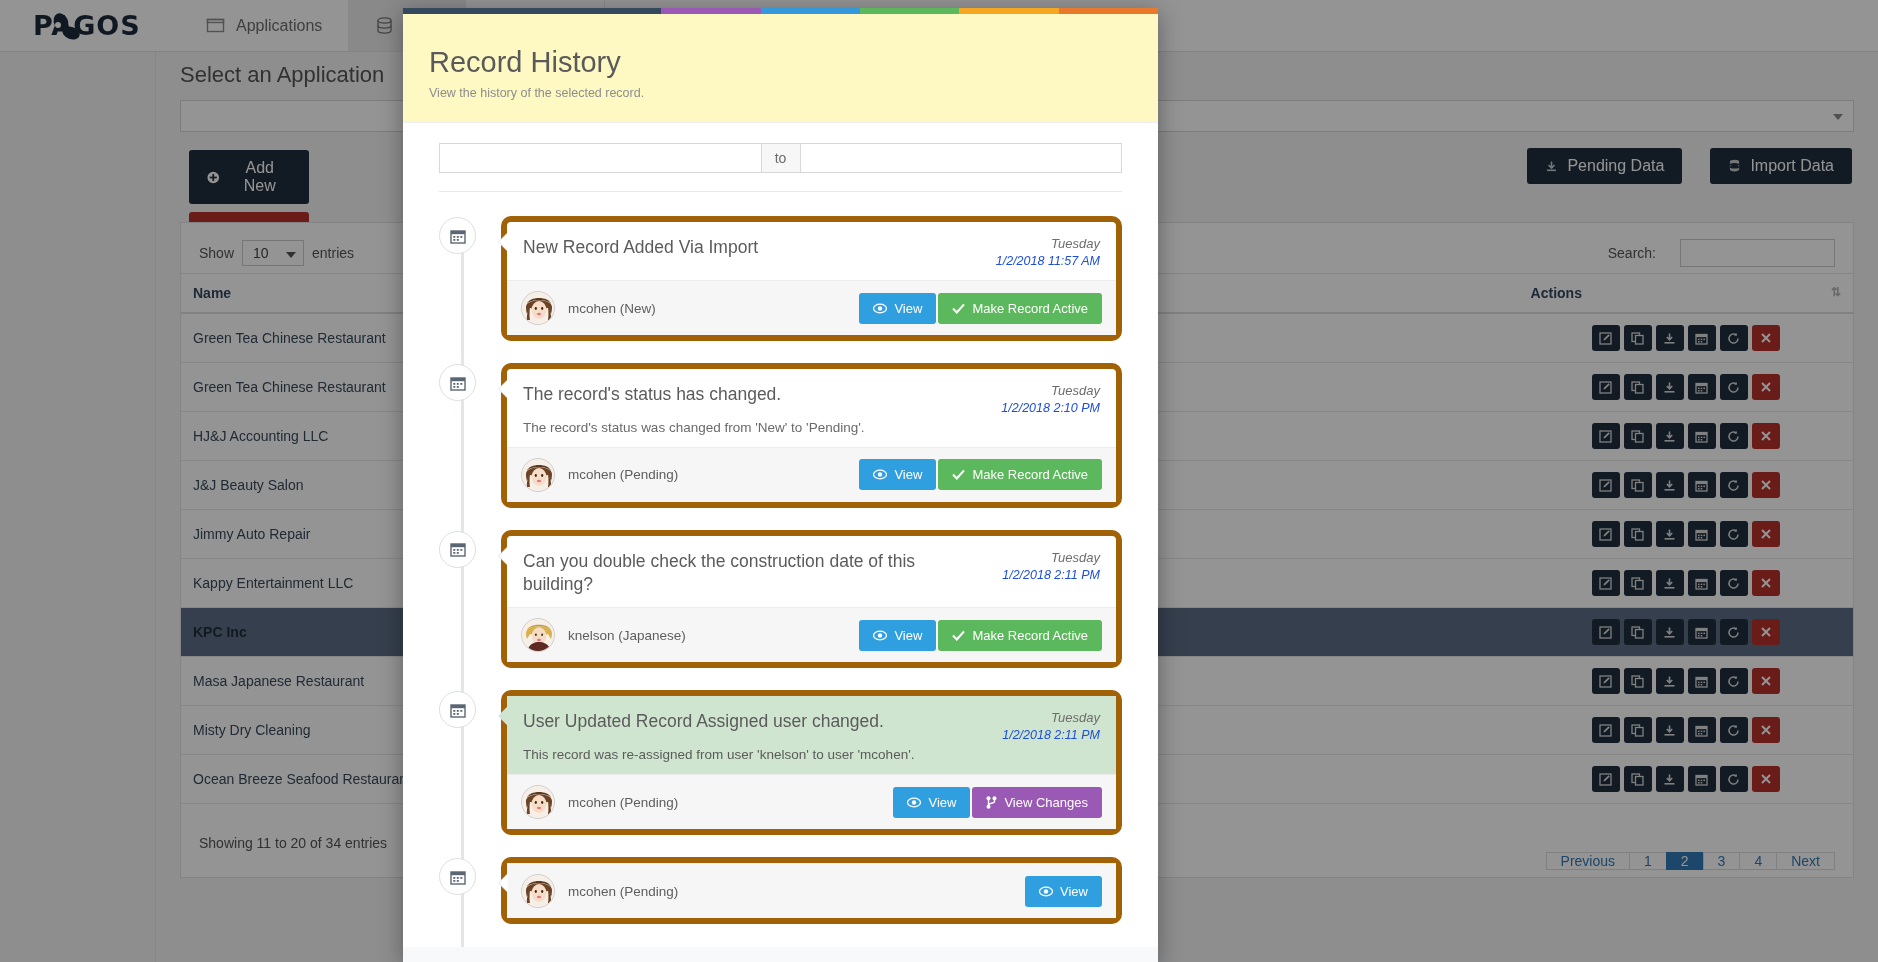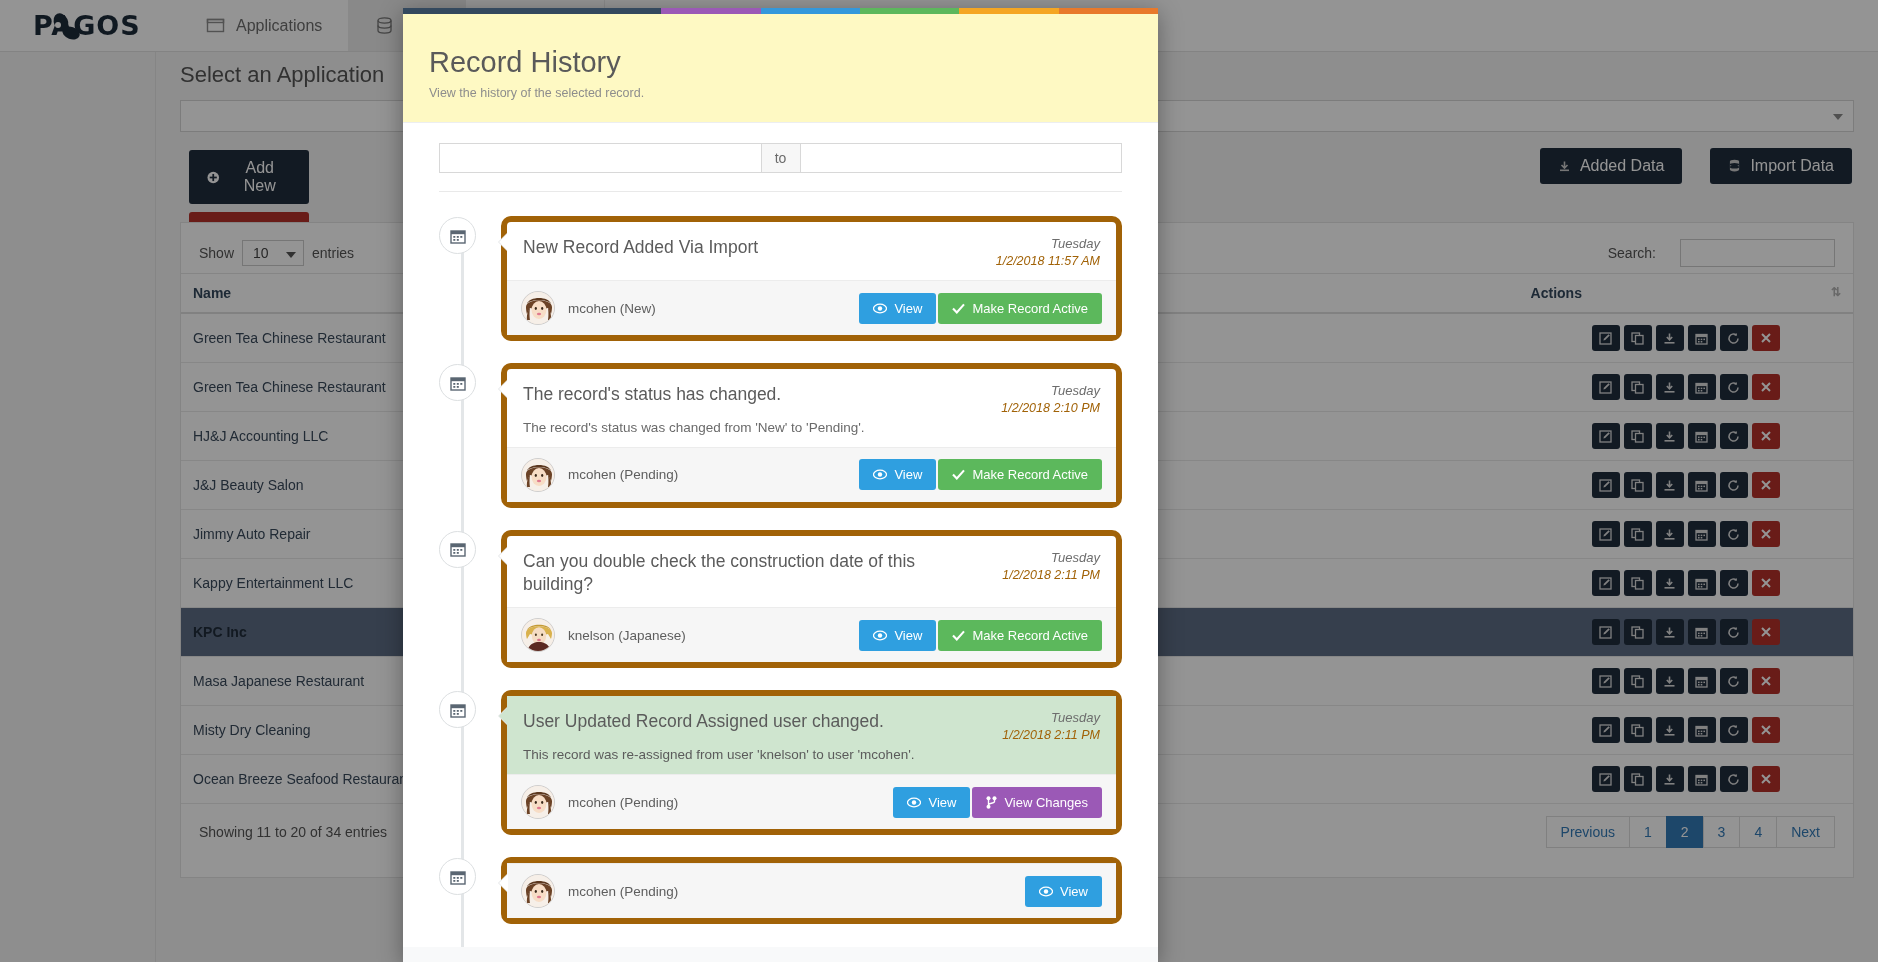--- a/index.html
+++ b/index.html
@@ -99,22 +99,22 @@
   .sort-ico { float: right; color: #b3b3b3; font-size: 12px; }
   .act-btns { display: flex; gap: 4px; justify-content: center; }
   .act-btn {
     width: 28px; height: 26px; background: #1f2d3d; border-radius: 3px;
     display: flex; align-items: center; justify-content: center; color: #e8e8e8; font-size: 12px;
   }
   .act-btn.del { background: #b5312a; }
   .table-foot { display: flex; align-items: center; padding: 12px 18px; font-size: 14px; color: #555; }
   .pagination { margin-left: auto; display: flex; }
   .pg {
-    border: 1px solid #ddd; margin-left: -1px; padding: 7px 14px;
-    font-size: 14px; color: #337ab7; background: #fff;
+    border: 1px solid #ddd; margin-left: -1px; padding: 0 14px;
+    font-size: 14px; color: #337ab7; background: #fff; margin-top: 36px;
   }
   .pg.active { background: #337ab7; color: #fff; border-color: #337ab7; }
   .footer-note { position: absolute; bottom: 16px; right: 0; left: 0; text-align: center; font-size: 13px; color: #777; }
 
   
   .modal {
     position: absolute; z-index: 100; left: 403px; top: 8px;
     width: 755px; height: 954px;
     background: #f8f9fa; box-shadow: 0 5px 22px rgba(0,0,0,0.35);
     overflow: hidden;
@@ -164,21 +164,21 @@
     content: ""; position: absolute; left: -8px; top: 11px;
     width: 0; height: 0; border-top: 9px solid transparent;
     border-bottom: 9px solid transparent; border-right: 9px solid #fff;
   }
   .tl-head { padding: 14px 16px 12px 16px; display: flex; align-items: flex-start; }
   .tl-head-main { flex: 1; min-width: 0; }
   .tl-heading { font-size: 17.5px; color: #5b5b5b; font-weight: 400; line-height: 1.3; }
   .tl-detail { font-size: 13.5px; color: #6a6a6a; margin-top: 14px; }
   .tl-date { text-align: right; white-space: nowrap; padding-left: 14px; font-style: italic; }
   .tl-day { font-size: 13px; color: #6d6d6d; }
-  .tl-time { font-size: 12.5px; color: #a16207; margin-top: 3px; }
+  .tl-time { font-size: 12.5px; color: #1d4ed8; margin-top: 3px; }
   .tl-foot {
     background: #f6f6f6; border-top: 1px solid #ececec;
     padding: 10px 14px; display: flex; align-items: center;
   }
   .tl-card.highlight .tl-head { background: #cfe5cf; }
   .tl-card.highlight .tl-heading,
   .tl-card.highlight .tl-detail { color: #5b5b5b; }
   .tl-card.highlight:after { border-right-color: #cfe5cf; }
 
   .avatar-md {
@@ -279,21 +279,21 @@
           <span>Delete Selected</span>
         </button>
       </div>
 
       <div class="toolbar-right">
         <button class="btn btn-dark">
           <svg width="13" height="13" viewBox="0 0 13 13">
               <rect x="2" y="9.5" width="9" height="1.6" fill="#ccc"></rect>
               <path d="M6.5 1.5v6M3.5 5l3 3 3-3" stroke="#ccc" stroke-width="1.6" fill="none"></path>
             </svg>
-          <span>Added Data</span>
+          <span>Pending Data</span>
         </button>
         <button class="btn btn-dark">
           <svg width="13" height="14" viewBox="0 0 13 14">
               <ellipse cx="6.5" cy="2.6" rx="4.6" ry="1.8" fill="#ccc"></ellipse>
               <rect x="1.9" y="2.6" width="9.2" height="8" fill="#ccc"></rect>
               <ellipse cx="6.5" cy="10.6" rx="4.6" ry="1.8" fill="#ccc"></ellipse>
               <ellipse cx="6.5" cy="5.6" rx="4.6" ry="1.5" fill="#1f2d3d"></ellipse>
               <ellipse cx="6.5" cy="8.1" rx="4.6" ry="1.5" fill="#1f2d3d"></ellipse>
             </svg>
           <span>Import Data</span>

